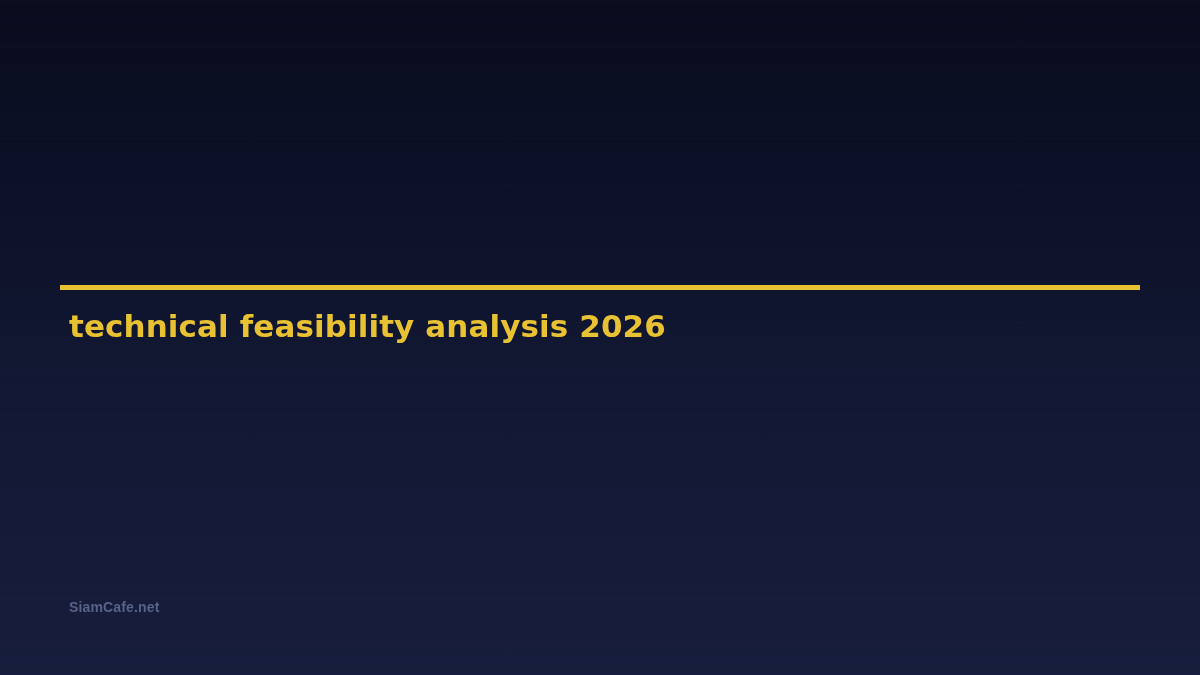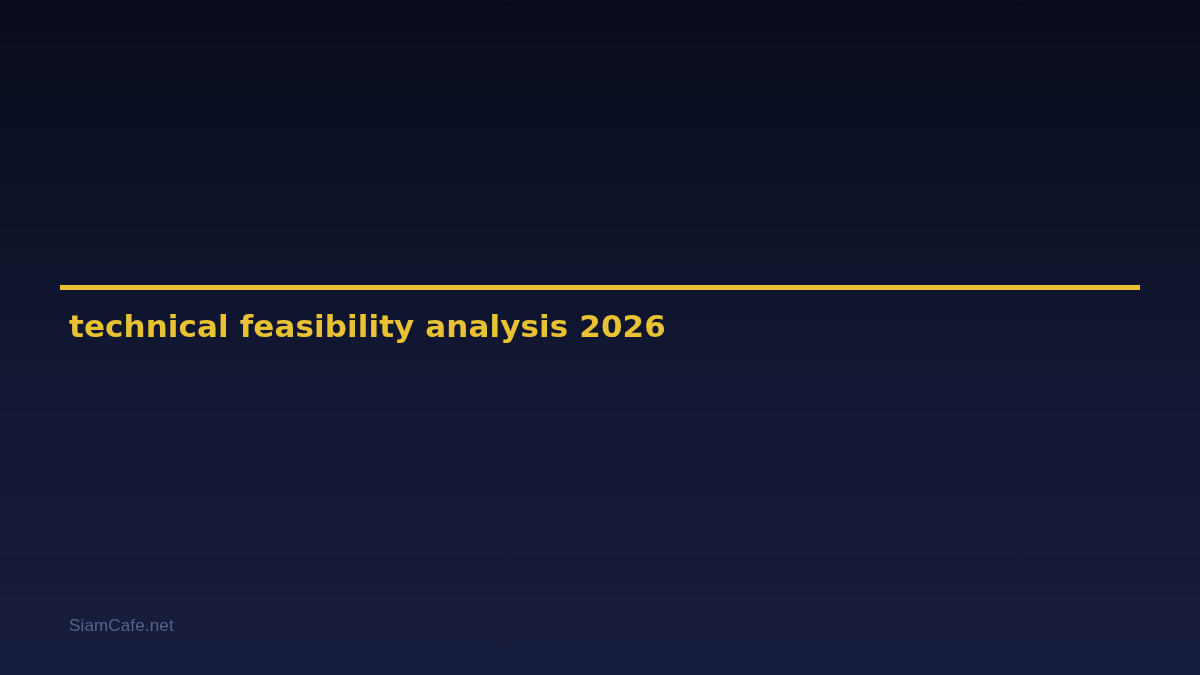--- a/index.html
+++ b/index.html
@@ -68,24 +68,24 @@
     font-weight: bold;
     letter-spacing: 0.1px;
     color: #e8c233;
     font-family: "DejaVu Sans", "Liberation Sans", sans-serif;
     white-space: nowrap;
   }
 
   .slide-footer {
     position: absolute;
     left: 69px;
-    top: 615px;
-    font-size: 17px;
+    top: 598px;
+    font-size: 14px;
     line-height: 1.3;
-    font-weight: normal;
+    font-weight: bold;
     color: #58628a;
     letter-spacing: 0.15px;
     font-family: "Liberation Sans", "DejaVu Sans", sans-serif;
   }
 </style>
 </head>
 <body>
 
 <div class="slide">
 

